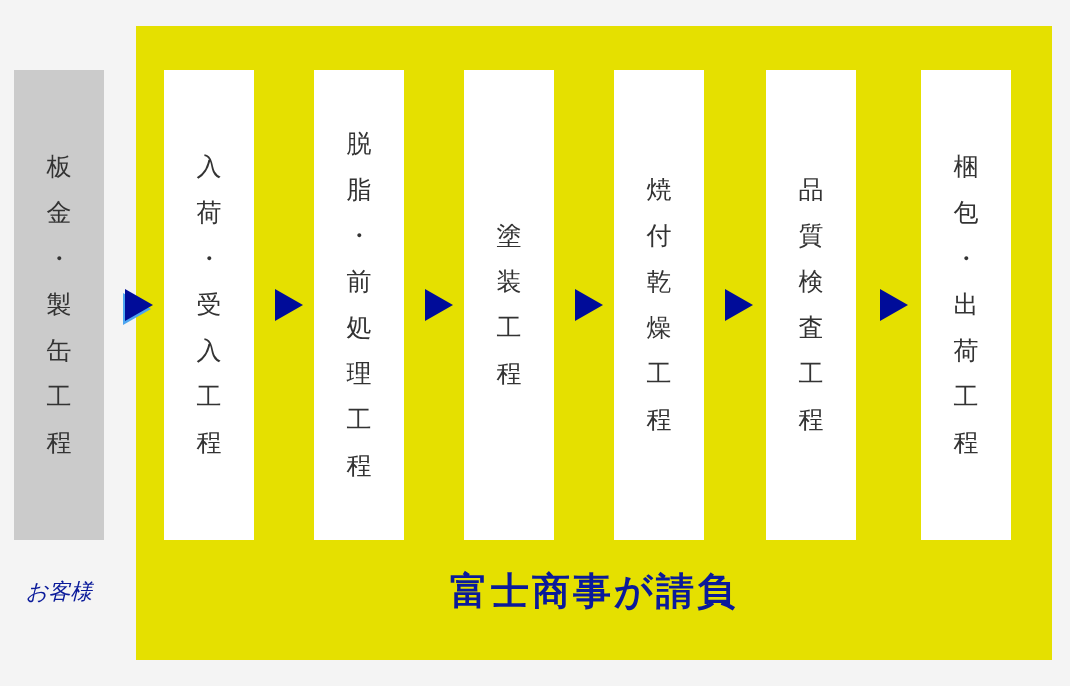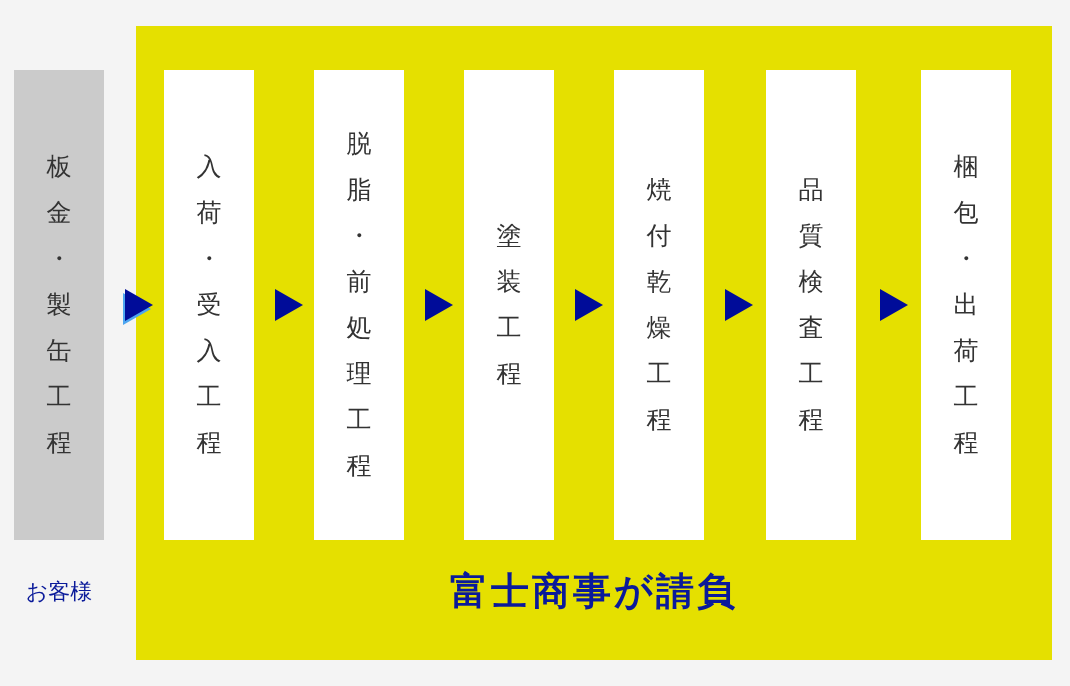--- a/index.html
+++ b/index.html
@@ -47,20 +47,21 @@
       border-bottom: 16px solid transparent;
       border-left: 28px solid #4da6f0;
     }
     .customer-label {
       position: absolute;
       left: 14px; top: 577px;
       width: 90px;
       text-align: center;
       font-size: 22px;
       color: #0a1a9a;
+      font-style: italic;
     }
     .contractor-label {
       position: absolute;
       left: 136px; top: 566px;
       width: 916px;
       text-align: center;
       font-size: 38px;
       font-weight: bold;
       letter-spacing: 3px;
       color: #0a1a9a;

